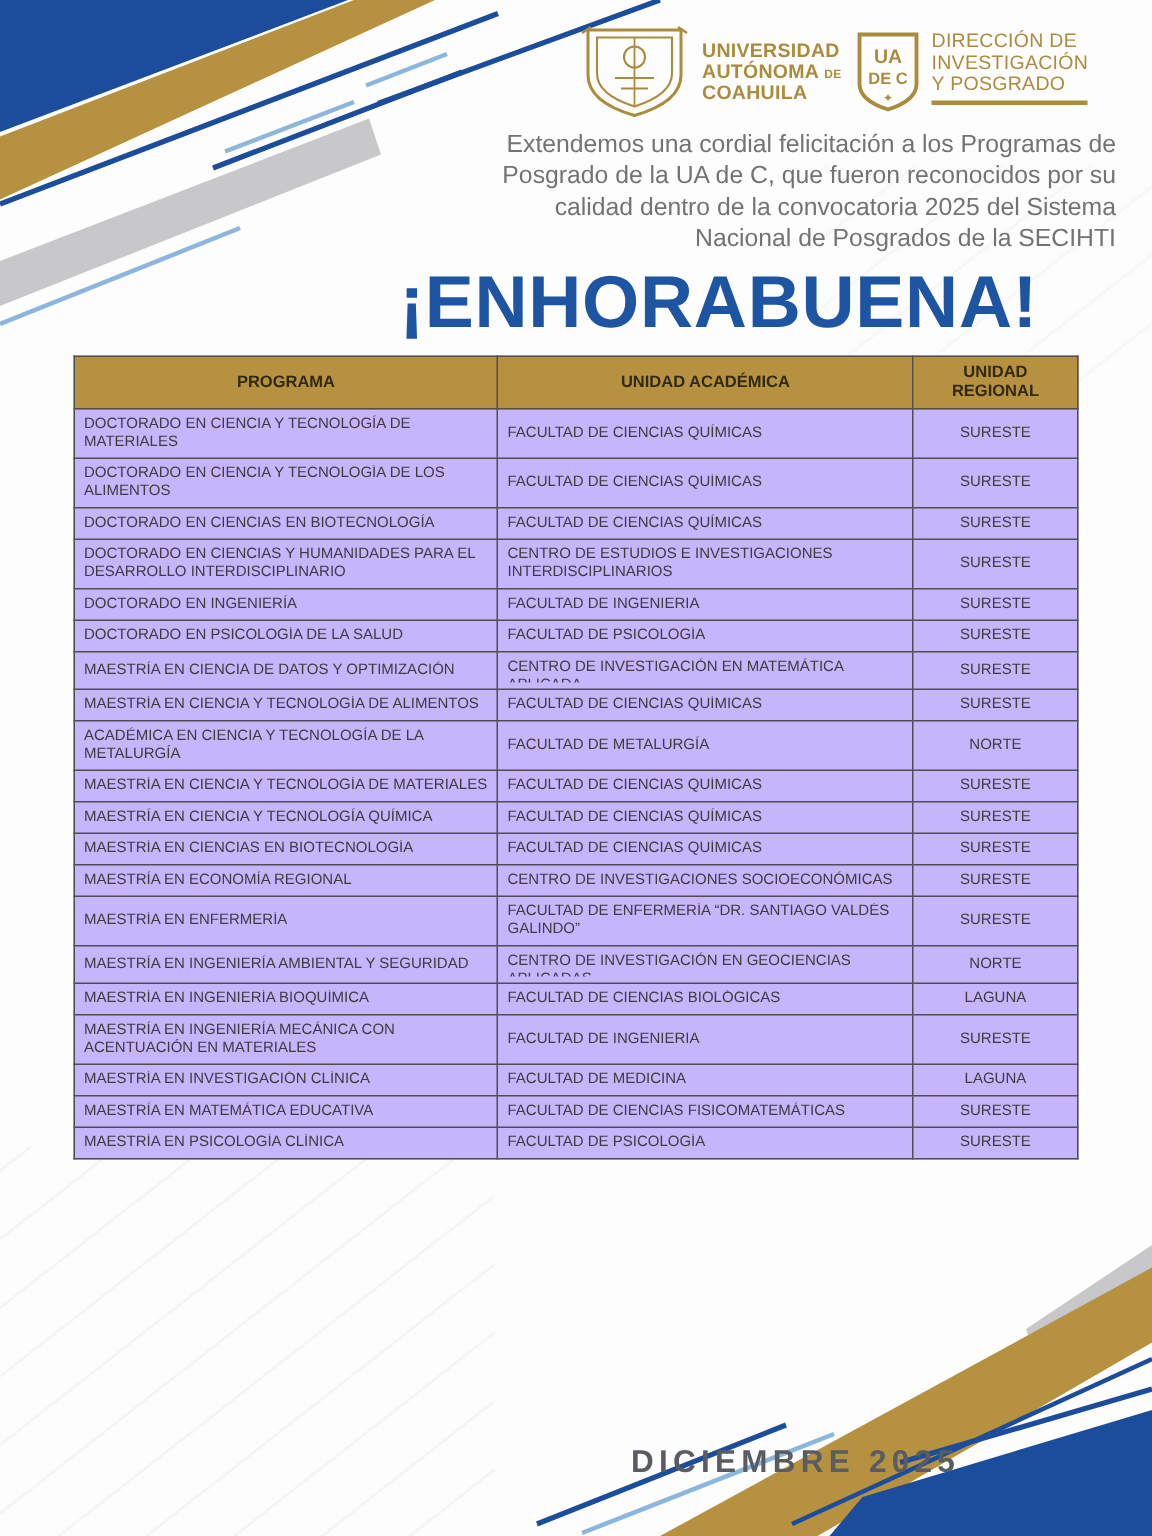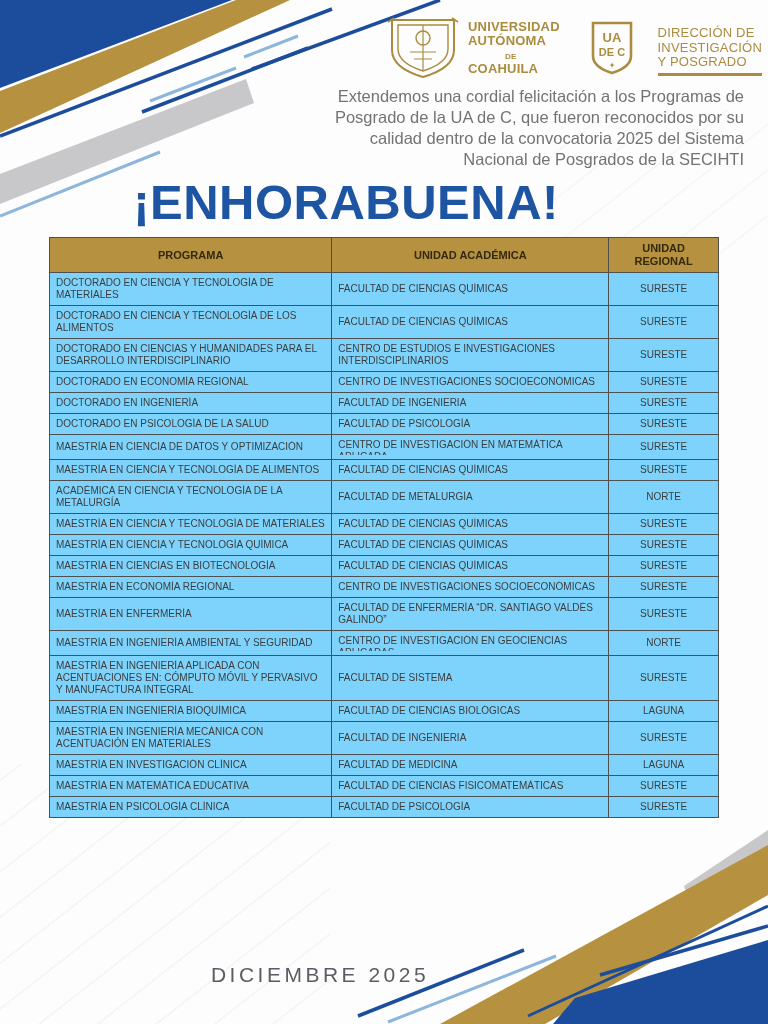--- a/index.html
+++ b/index.html
@@ -14,51 +14,51 @@
   .watermark{position:absolute;opacity:.05;
     background:repeating-linear-gradient(-38deg,transparent 0 34px,#6b6b6b 34px 36px);}
   .wm-bl{left:0;bottom:0;width:330px;height:260px;}
   .wm-tr{right:0;top:110px;width:220px;height:150px;opacity:.04;}
 
   
   .header{position:absolute;top:12px;left:386px;right:6px;height:72px;
           display:flex;align-items:center;gap:8px;color:#ab8c3e;}
   .crest{flex:0 0 auto;}
   .univ-name{font-weight:bold;font-size:13px;line-height:1.08;letter-spacing:.2px;}
-  .univ-name .small-de{font-size:8px;margin-left:37px;}
-  .logo-sep{display:flex;align-items:flex-end;gap:23px;}
+  .univ-name .small-de{font-size:8px;}
+  .logo-sep{display:flex;align-items:flex-start;gap:6px;}
   .dip-name{font-weight:normal;font-size:13px;line-height:1.12;letter-spacing:.2px;}
   .dip-underline{height:3px;background:#ab8c3e;width:104px;margin-top:3px;}
 
   
   .intro{position:absolute;top:86px;right:24px;width:486px;text-align:right;
          color:#737373;font-size:16.5px;line-height:1.28;font-weight:500;}
   .intro span{display:block;}
 
   
-  .headline{position:absolute;top:174px;left:0;width:692px;text-align:center;
+  .headline{position:absolute;top:174px;left:0;width:692px;text-align:right;
             color:#1d55a2;font-size:49px;font-weight:800;letter-spacing:.5px;
             margin:0;font-family:"Liberation Sans",sans-serif;}
 
   
   table.programs{position:absolute;top:237px;left:49px;width:670px;
-                 border-collapse:collapse;table-layout:fixed;background:#7dd3fc;}
+                 border-collapse:collapse;table-layout:fixed;background:#c4b5fd;}
   table.programs th,table.programs td{border:1px solid #4f4f4f;
                  font-size:10px;color:#3d3d3d;vertical-align:middle;}
   table.programs th{background:#b6913f;color:#33290f;font-weight:bold;
                  font-size:11px;text-align:center;padding:4px 6px;line-height:1.2;}
   table.programs td{padding:4px 6px;line-height:12px;}
   td.region{text-align:center;}
   .col-prog{width:42.2%;}.col-unit{width:41.4%;}.col-reg{width:16.4%;}
   .ctext{overflow:hidden;}
   .ctext.clip{max-height:16px;}
 
   
-  .footer-date{position:absolute;top:963px;left:0;width:640px;text-align:center;
-               color:#595d63;font-size:21px;letter-spacing:3.5px;font-weight:400;}
+  .footer-date{position:absolute;top:963px;left:0;width:640px;text-align:right;
+               color:#595d63;font-size:21px;letter-spacing:3.5px;font-weight:700;}
 </style>
 </head>
 <body>
 
 <div class="page">
 
   <div class="watermark wm-bl"></div>
   <div class="watermark wm-tr"></div>
 
   <svg class="deco deco-tl" width="460" height="230" viewBox="0 0 460 230">
@@ -162,189 +162,178 @@
             <div class="ctext">DOCTORADO EN CIENCIA Y TECNOLOGÍA DE LOS ALIMENTOS</div>
           </td>
       <td>
             <div class="ctext">FACULTAD DE CIENCIAS QUÍMICAS</div>
           </td>
       <td class="region">
             <div class="ctext">SURESTE</div>
           </td>
     </tr>
 
+    <tr>
+      <td>
+            <div class="ctext">DOCTORADO EN CIENCIAS EN BIOTECNOLOGÍA</div>
+          </td>
+      <td>
+            <div class="ctext">FACULTAD DE CIENCIAS QUÍMICAS</div>
+          </td>
+      <td class="region">
+            <div class="ctext">SURESTE</div>
+          </td>
+    </tr>
 
     <tr>
       <td>
             <div class="ctext">DOCTORADO EN CIENCIAS Y HUMANIDADES PARA EL DESARROLLO INTERDISCIPLINARIO</div>
           </td>
       <td>
             <div class="ctext">CENTRO DE ESTUDIOS E INVESTIGACIONES INTERDISCIPLINARIOS</div>
           </td>
       <td class="region">
             <div class="ctext">SURESTE</div>
           </td>
     </tr>
 
-    <tr>
-      <td>
-            <div class="ctext">DOCTORADO EN ECONOMÍA REGIONAL</div>
+
+    <tr>
+      <td>
+            <div class="ctext">DOCTORADO EN INGENIERÍA</div>
+          </td>
+      <td>
+            <div class="ctext">FACULTAD DE INGENIERIA</div>
+          </td>
+      <td class="region">
+            <div class="ctext">SURESTE</div>
+          </td>
+    </tr>
+
+    <tr>
+      <td>
+            <div class="ctext">DOCTORADO EN PSICOLOGÍA DE LA SALUD</div>
+          </td>
+      <td>
+            <div class="ctext">FACULTAD DE PSICOLOGÍA</div>
+          </td>
+      <td class="region">
+            <div class="ctext">SURESTE</div>
+          </td>
+    </tr>
+
+    <tr>
+      <td>
+            <div class="ctext">MAESTRÍA EN CIENCIA DE DATOS Y OPTIMIZACIÓN</div>
+          </td>
+      <td>
+            <div class="ctext clip">CENTRO DE INVESTIGACIÓN EN MATEMÁTICA APLICADA</div>
+          </td>
+      <td class="region">
+            <div class="ctext">SURESTE</div>
+          </td>
+    </tr>
+
+    <tr>
+      <td>
+            <div class="ctext">MAESTRÍA EN CIENCIA Y TECNOLOGÍA DE ALIMENTOS</div>
+          </td>
+      <td>
+            <div class="ctext">FACULTAD DE CIENCIAS QUÍMICAS</div>
+          </td>
+      <td class="region">
+            <div class="ctext">SURESTE</div>
+          </td>
+    </tr>
+
+    <tr>
+      <td>
+            <div class="ctext">ACADÉMICA EN CIENCIA Y TECNOLOGÍA DE LA METALURGÍA</div>
+          </td>
+      <td>
+            <div class="ctext">FACULTAD DE METALURGÍA</div>
+          </td>
+      <td class="region">
+            <div class="ctext">NORTE</div>
+          </td>
+    </tr>
+
+    <tr>
+      <td>
+            <div class="ctext">MAESTRÍA EN CIENCIA Y TECNOLOGÍA DE MATERIALES</div>
+          </td>
+      <td>
+            <div class="ctext">FACULTAD DE CIENCIAS QUÍMICAS</div>
+          </td>
+      <td class="region">
+            <div class="ctext">SURESTE</div>
+          </td>
+    </tr>
+
+    <tr>
+      <td>
+            <div class="ctext">MAESTRÍA EN CIENCIA Y TECNOLOGÍA QUÍMICA</div>
+          </td>
+      <td>
+            <div class="ctext">FACULTAD DE CIENCIAS QUÍMICAS</div>
+          </td>
+      <td class="region">
+            <div class="ctext">SURESTE</div>
+          </td>
+    </tr>
+
+    <tr>
+      <td>
+            <div class="ctext">MAESTRÍA EN CIENCIAS EN BIOTECNOLOGÍA</div>
+          </td>
+      <td>
+            <div class="ctext">FACULTAD DE CIENCIAS QUÍMICAS</div>
+          </td>
+      <td class="region">
+            <div class="ctext">SURESTE</div>
+          </td>
+    </tr>
+
+    <tr>
+      <td>
+            <div class="ctext">MAESTRÍA EN ECONOMÍA REGIONAL</div>
           </td>
       <td>
             <div class="ctext">CENTRO DE INVESTIGACIONES SOCIOECONÓMICAS</div>
           </td>
       <td class="region">
             <div class="ctext">SURESTE</div>
           </td>
     </tr>
 
     <tr>
       <td>
-            <div class="ctext">DOCTORADO EN INGENIERÍA</div>
-          </td>
-      <td>
-            <div class="ctext">FACULTAD DE INGENIERIA</div>
-          </td>
-      <td class="region">
-            <div class="ctext">SURESTE</div>
-          </td>
-    </tr>
-
-    <tr>
-      <td>
-            <div class="ctext">DOCTORADO EN PSICOLOGÍA DE LA SALUD</div>
-          </td>
-      <td>
-            <div class="ctext">FACULTAD DE PSICOLOGÍA</div>
-          </td>
-      <td class="region">
-            <div class="ctext">SURESTE</div>
-          </td>
-    </tr>
-
-    <tr>
-      <td>
-            <div class="ctext">MAESTRÍA EN CIENCIA DE DATOS Y OPTIMIZACIÓN</div>
-          </td>
-      <td>
-            <div class="ctext clip">CENTRO DE INVESTIGACIÓN EN MATEMÁTICA APLICADA</div>
-          </td>
-      <td class="region">
-            <div class="ctext">SURESTE</div>
-          </td>
-    </tr>
-
-    <tr>
-      <td>
-            <div class="ctext">MAESTRÍA EN CIENCIA Y TECNOLOGÍA DE ALIMENTOS</div>
-          </td>
-      <td>
-            <div class="ctext">FACULTAD DE CIENCIAS QUÍMICAS</div>
-          </td>
-      <td class="region">
-            <div class="ctext">SURESTE</div>
-          </td>
-    </tr>
-
-    <tr>
-      <td>
-            <div class="ctext">ACADÉMICA EN CIENCIA Y TECNOLOGÍA DE LA METALURGÍA</div>
-          </td>
-      <td>
-            <div class="ctext">FACULTAD DE METALURGÍA</div>
+            <div class="ctext">MAESTRÍA EN ENFERMERÍA</div>
+          </td>
+      <td>
+            <div class="ctext">FACULTAD DE ENFERMERÍA “DR. SANTIAGO VALDÉS GALINDO”</div>
+          </td>
+      <td class="region">
+            <div class="ctext">SURESTE</div>
+          </td>
+    </tr>
+
+
+    <tr>
+      <td>
+            <div class="ctext">MAESTRÍA EN INGENIERÍA AMBIENTAL Y SEGURIDAD</div>
+          </td>
+      <td>
+            <div class="ctext clip">CENTRO DE INVESTIGACIÓN EN GEOCIENCIAS APLICADAS</div>
           </td>
       <td class="region">
             <div class="ctext">NORTE</div>
           </td>
     </tr>
 
-    <tr>
-      <td>
-            <div class="ctext">MAESTRÍA EN CIENCIA Y TECNOLOGÍA DE MATERIALES</div>
-          </td>
-      <td>
-            <div class="ctext">FACULTAD DE CIENCIAS QUÍMICAS</div>
-          </td>
-      <td class="region">
-            <div class="ctext">SURESTE</div>
-          </td>
-    </tr>
-
-    <tr>
-      <td>
-            <div class="ctext">MAESTRÍA EN CIENCIA Y TECNOLOGÍA QUÍMICA</div>
-          </td>
-      <td>
-            <div class="ctext">FACULTAD DE CIENCIAS QUÍMICAS</div>
-          </td>
-      <td class="region">
-            <div class="ctext">SURESTE</div>
-          </td>
-    </tr>
-
-    <tr>
-      <td>
-            <div class="ctext">MAESTRÍA EN CIENCIAS EN BIOTECNOLOGÍA</div>
-          </td>
-      <td>
-            <div class="ctext">FACULTAD DE CIENCIAS QUÍMICAS</div>
-          </td>
-      <td class="region">
-            <div class="ctext">SURESTE</div>
-          </td>
-    </tr>
-
-    <tr>
-      <td>
-            <div class="ctext">MAESTRÍA EN ECONOMÍA REGIONAL</div>
-          </td>
-      <td>
-            <div class="ctext">CENTRO DE INVESTIGACIONES SOCIOECONÓMICAS</div>
-          </td>
-      <td class="region">
-            <div class="ctext">SURESTE</div>
-          </td>
-    </tr>
-
-    <tr>
-      <td>
-            <div class="ctext">MAESTRÍA EN ENFERMERÍA</div>
-          </td>
-      <td>
-            <div class="ctext">FACULTAD DE ENFERMERÍA “DR. SANTIAGO VALDÉS GALINDO”</div>
-          </td>
-      <td class="region">
-            <div class="ctext">SURESTE</div>
-          </td>
-    </tr>
-
-
-    <tr>
-      <td>
-            <div class="ctext">MAESTRÍA EN INGENIERÍA AMBIENTAL Y SEGURIDAD</div>
-          </td>
-      <td>
-            <div class="ctext clip">CENTRO DE INVESTIGACIÓN EN GEOCIENCIAS APLICADAS</div>
-          </td>
-      <td class="region">
-            <div class="ctext">NORTE</div>
-          </td>
-    </tr>
-
-    <tr>
-      <td>
-            <div class="ctext">MAESTRÍA EN INGENIERÍA APLICADA CON ACENTUACIONES EN: CÓMPUTO MÓVIL Y PERVASIVO Y MANUFACTURA INTEGRAL</div>
-          </td>
-      <td>
-            <div class="ctext">FACULTAD DE SISTEMA</div>
-          </td>
-      <td class="region">
-            <div class="ctext">SURESTE</div>
-          </td>
-    </tr>
 
     <tr>
       <td>
             <div class="ctext">MAESTRÍA EN INGENIERÍA BIOQUÍMICA</div>
           </td>
       <td>
             <div class="ctext">FACULTAD DE CIENCIAS BIOLÓGICAS</div>
           </td>
       <td class="region">
             <div class="ctext">LAGUNA</div>

